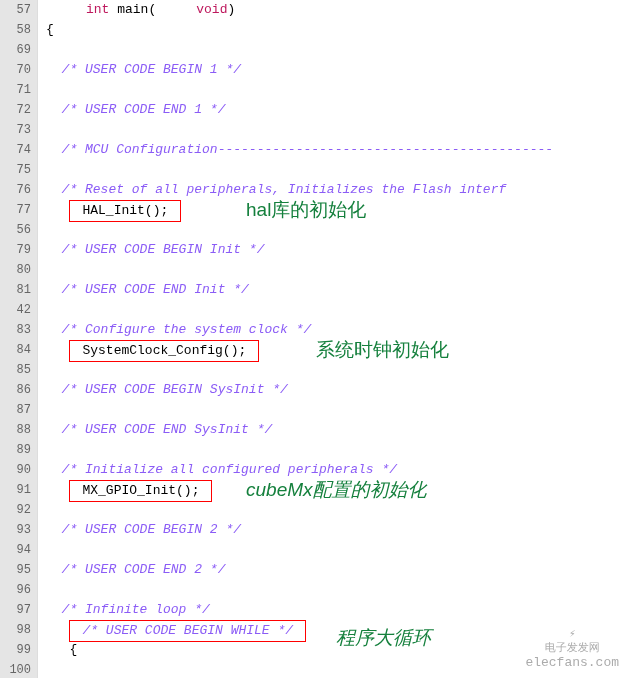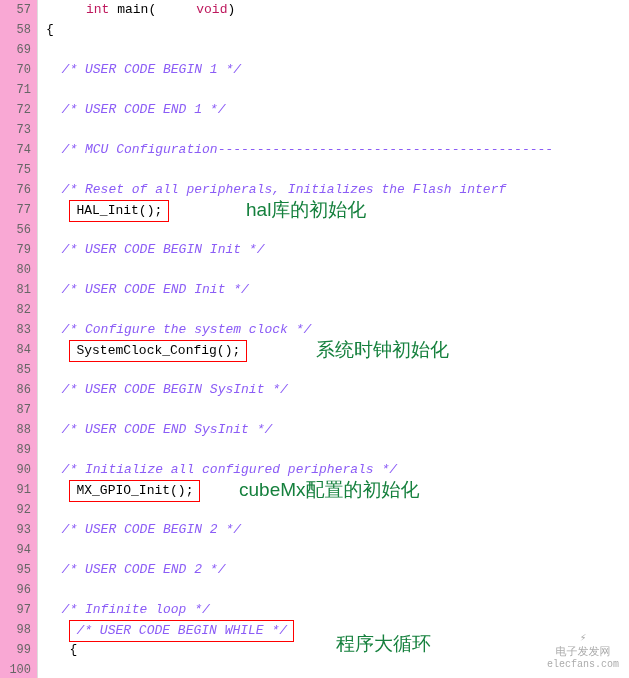--- a/index.html
+++ b/index.html
@@ -12,21 +12,21 @@
       width: 629px;
       height: 678px;
     }
     .code-container {
       display: flex;
       width: 100%;
       height: 100%;
       background: #fff;
     }
     .line-numbers {
-      background: #f9a8d4;
+      background: #e5e5e5;
       color: #888;
       padding: 0 6px;
       text-align: right;
       min-width: 38px;
       border-right: 1px solid #ddd;
       user-select: none;
       line-height: 20px;
     }
     .line-number {
       height: 20px;
@@ -45,21 +45,21 @@
       line-height: 20px;
       white-space: nowrap;
       position: relative;
     }
     .kw { color: #be185d; font-weight: normal; margin-left: 40px; }
     .comment { color: #8b5cf6; font-style: italic; }
     .func { color: #000; }
     .red-box {
       border: 1.5px solid red;
       display: inline-block;
-      padding: 0 6px;
+      padding: 0 12px;
     }
     .annotation {
       position: absolute;
       color: #15803d;
       font-family: 'SimSun', 'Microsoft YaHei', sans-serif;
       font-size: 19px;
       font-style: normal;
       font-weight: normal;
       white-space: nowrap;
     }
@@ -70,21 +70,21 @@
       display: flex;
       flex-direction: column;
       align-items: center;
       opacity: 0.7;
     }
     .watermark-top {
       font-size: 11px;
       color: #888;
     }
     .watermark-bottom {
-      font-size: 10px;
+      font-size: 13px;
       color: #888;
     }
   </style>
 </head>
 <body>
 
 <div class="code-container">
   <div class="line-numbers">
     <div class="line-number">57</div>
     <div class="line-number">58</div>
@@ -94,21 +94,21 @@
     <div class="line-number">72</div>
     <div class="line-number">73</div>
     <div class="line-number">74</div>
     <div class="line-number">75</div>
     <div class="line-number">76</div>
     <div class="line-number">77</div>
     <div class="line-number">56</div>
     <div class="line-number">79</div>
     <div class="line-number">80</div>
     <div class="line-number">81</div>
-    <div class="line-number">82</div>
+    <div class="line-number">42</div>
     <div class="line-number">83</div>
     <div class="line-number">84</div>
     <div class="line-number">85</div>
     <div class="line-number">86</div>
     <div class="line-number">87</div>
     <div class="line-number">88</div>
     <div class="line-number">89</div>
     <div class="line-number">90</div>
     <div class="line-number">91</div>
     <div class="line-number">92</div>
@@ -207,21 +207,21 @@
 
     <div class="code-line">
       <span class="comment">&nbsp;&nbsp;/* Initialize all configured peripherals */</span>
     </div>
 
     <div class="code-line" style="position:relative;">
       <span>&nbsp;&nbsp;</span>
       <span class="red-box">
         <span class="func">MX_GPIO_Init();</span>
       </span>
-      <span class="annotation" style="left: 193px; top: 0px;">cubeMx配置的初始化</span>
+      <span class="annotation" style="left: 200px; top: 0px; font-style: italic;">cubeMx配置的初始化</span>
     </div>
 
     <div class="code-line">&nbsp;</div>
 
     <div class="code-line">
       <span class="comment">&nbsp;&nbsp;/* USER CODE BEGIN 2 */</span>
     </div>
 
     <div class="code-line">&nbsp;</div>
 
@@ -233,21 +233,21 @@
 
     <div class="code-line">
       <span class="comment">&nbsp;&nbsp;/* Infinite loop */</span>
     </div>
 
     <div class="code-line" style="position:relative;">
       <span>&nbsp;&nbsp;</span>
       <span class="red-box">
         <span class="comment">/* USER CODE BEGIN WHILE */</span>
       </span>
-      <span class="annotation" style="left: 290px; top: 14px;">程序大循环</span>
+      <span class="annotation" style="left: 290px; top: 8px; font-style: italic;">程序大循环</span>
     </div>
 
 
     <div class="code-line">
       <span>&nbsp;&nbsp;</span>
       <span>{</span>
     </div>
 
     <div class="watermark">
       <span class="watermark-top">⚡</span>

